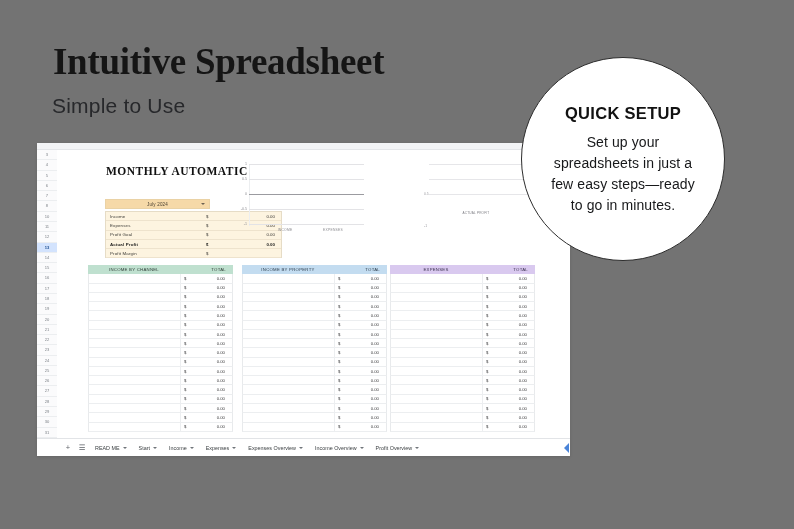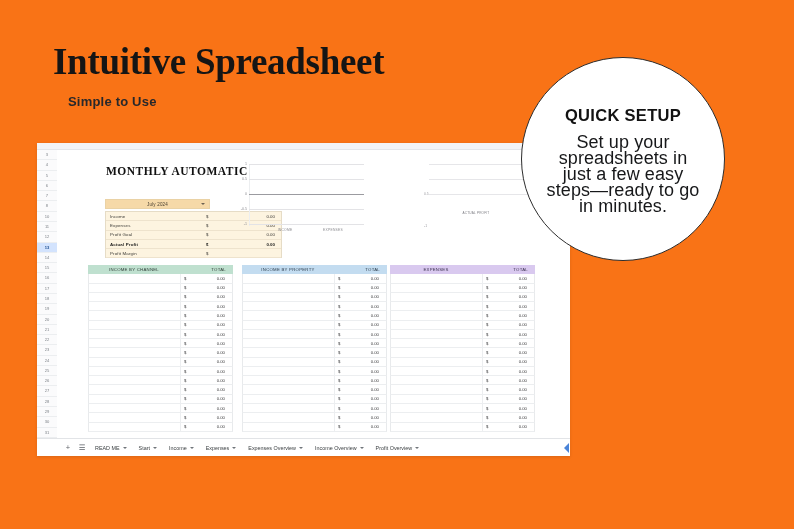--- a/index.html
+++ b/index.html
@@ -2,36 +2,36 @@
 <html><head>
 <meta charset="utf-8">
 <style>
   * { box-sizing: border-box; margin: 0; padding: 0; }
   html, body {
     width: 794px; height: 529px;
     overflow: hidden;
     background: #e7eaee;
     font-family: "Liberation Sans", sans-serif;
   }
-  #root { position: relative; width: 794px; height: 529px; background: #f97316; }
+  #root { position: relative; width: 794px; height: 529px; background: #737373; }
 
   
   .title {
     position: absolute; left: 53px; top: 40px;
     font-family: "Liberation Serif", serif;
     font-weight: 700;
     font-size: 37px;
     letter-spacing: -0.3px;
     color: #151515;
     white-space: nowrap;
   }
   .subtitle {
-    position: absolute; left: 68px; top: 94px;
-    font-size: 13px;
-    font-weight: 700;
+    position: absolute; left: 52px; top: 94px;
+    font-size: 21px;
+    font-weight: 400;
     color: #27282b;
     letter-spacing: 0.2px;
     white-space: nowrap;
   }
 
   
   .sheet {
     position: absolute; left: 37px; top: 143px;
     width: 533px; height: 313px;
     background: #ffffff;
@@ -194,21 +194,21 @@
     align-items: center; justify-content: center;
     text-align: center; padding: 0 22px;
   }
   .c-quick { left: 521px; top: 57px; width: 204px; height: 204px; }
   .c-auto  { left: 516px; top: 288px; width: 215px; height: 215px; }
   .c-head {
     font-weight: 700; font-size: 16.5px; color: #121212;
     letter-spacing: .3px; line-height: 20px; margin-bottom: 9px;
   }
   .c-auto .c-head { font-size: 16px; line-height: 21px; margin-bottom: 8px; }
-  .c-body { font-size: 18px; line-height: 16px; color: #17181a; letter-spacing: .1px; }
+  .c-body { font-size: 14px; line-height: 21px; color: #17181a; letter-spacing: .1px; }
   .c-auto .c-body { font-size: 14.6px; line-height: 19px; }
 </style>
 </head>
 <body>
 
 <div id="root">
 
   <h1 class="title">Intuitive Spreadsheet</h1>
   <div class="subtitle">Simple to Use</div>
 

